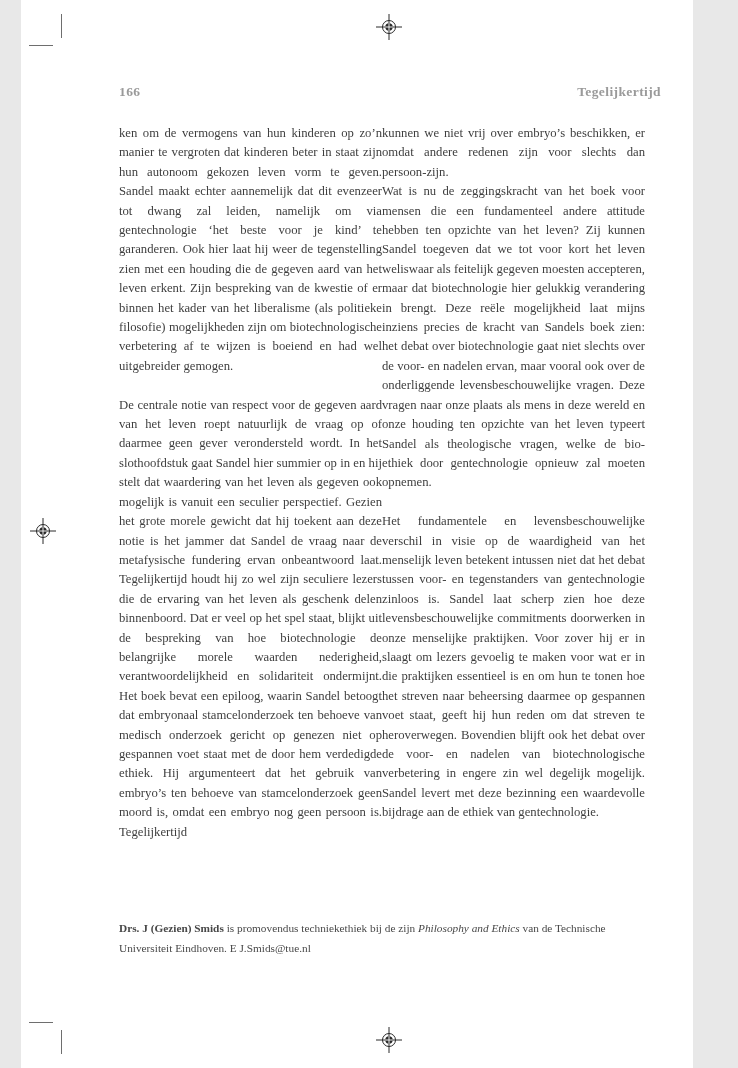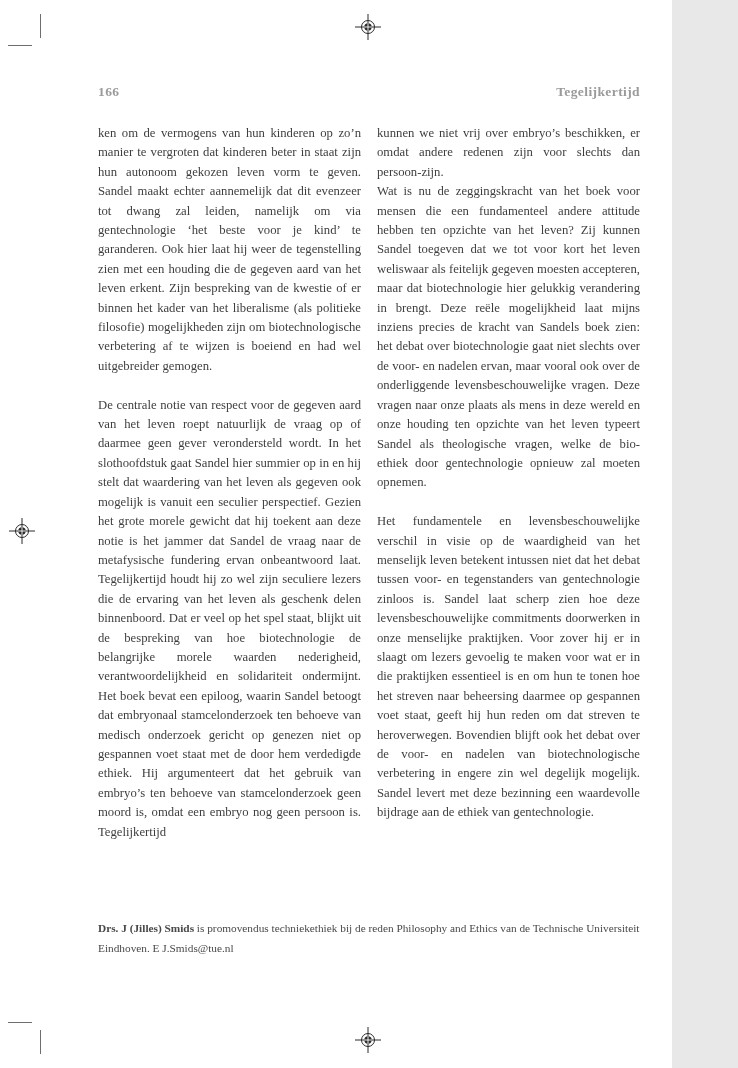--- a/index.html
+++ b/index.html
@@ -1,44 +1,44 @@
 <!DOCTYPE html>
 <html><head>
 <meta charset="utf-8">
 <style>
   html,body{margin:0;padding:0;background:#e8e8e8;}
   .sheet{
     position:relative;width:672px;height:1068px;background:#ffffff;
-    font-family:"Liberation Serif","DejaVu Serif",serif;overflow:hidden;
+    font-family:"Liberation Serif","DejaVu Serif",serif;overflow:hidden;margin-left:21px;
   }
   
   .running-head{
     position:absolute;left:98px;top:84px;width:542px;
     display:flex;justify-content:space-between;align-items:baseline;
     color:#9a9a9a;font-weight:bold;font-size:13.5px;letter-spacing:.4px;
   }
   
   .columns{
     position:absolute;left:98px;top:124px;width:542px;
-    display:flex;gap:16px;
+    display:flex;
   }
   .col{width:263px;}
   .col p{
     margin:0;text-align:justify;
     font-size:12.7px;line-height:19.4px;color:#3e3e3e;
     hyphens:none;
   }
   .col p.para-gap{margin-top:19.4px;}
   
   .bio{
     position:absolute;left:98px;top:918px;width:542px;
     font-size:11.3px;line-height:20px;color:#484848;text-align:left;
   }
   .bio .bold{font-weight:bold;}
-  .bio .italic{}
+  .bio .italic{font-style:italic;}
   
   .slug{
     position:absolute;left:0;top:1032px;width:738px;height:20px;
     font-family:"Liberation Sans","DejaVu Sans",sans-serif;
     font-size:9.5px;color:#4a4a4a;
   }
   .slug-left{position:absolute;left:55px;top:3px;}
   .slug-left .pgno{margin-left:18px;}
   .slug-right{position:absolute;right:48px;top:3px;}
   .slug-right .time{margin-left:14px;}
@@ -123,17 +123,17 @@
       <p class="para-gap">De centrale notie van respect voor de gegeven aard van het leven roept natuurlijk de vraag op of daarmee geen gever verondersteld wordt. In het slothoofdstuk gaat Sandel hier summier op in en hij stelt dat waardering van het leven als gegeven ook mogelijk is vanuit een seculier perspectief. Gezien het grote morele gewicht dat hij toekent aan deze notie is het jammer dat Sandel de vraag naar de metafysische fundering ervan onbeantwoord laat. Tegelijkertijd houdt hij zo wel zijn seculiere lezers die de ervaring van het leven als geschenk delen binnenboord. Dat er veel op het spel staat, blijkt uit de bespreking van hoe biotechnologie de belangrijke morele waarden nederigheid, verantwoordelijkheid en solidariteit ondermijnt. Het boek bevat een epiloog, waarin Sandel betoogt dat embryonaal stamcelonderzoek ten behoeve van medisch onderzoek gericht op genezen niet op gespannen voet staat met de door hem verdedigde ethiek. Hij argumenteert dat het gebruik van embryo’s ten behoeve van stamcelonderzoek geen moord is, omdat een embryo nog geen persoon is. Tegelijkertijd</p>
     </div>
     <div class="col">
       <p>kunnen we niet vrij over embryo’s beschikken, er omdat andere redenen zijn voor slechts dan persoon-zijn.</p>
       <p>Wat is nu de zeggingskracht van het boek voor mensen die een fundamenteel andere attitude hebben ten opzichte van het leven? Zij kunnen Sandel toegeven dat we tot voor kort het leven weliswaar als feitelijk gegeven moesten accepteren, maar dat biotechnologie hier gelukkig verandering in brengt. Deze reële mogelijkheid laat mijns inziens precies de kracht van Sandels boek zien: het debat over biotechnologie gaat niet slechts over de voor- en nadelen ervan, maar vooral ook over de onderliggende levensbeschouwelijke vragen. Deze vragen naar onze plaats als mens in deze wereld en onze houding ten opzichte van het leven typeert Sandel als theologische vragen, welke de bio-ethiek door gentechnologie opnieuw zal moeten opnemen.</p>
       <p class="para-gap">Het fundamentele en levensbeschouwelijke verschil in visie op de waardigheid van het menselijk leven betekent intussen niet dat het debat tussen voor- en tegenstanders van gentechnologie zinloos is. Sandel laat scherp zien hoe deze levensbeschouwelijke commitments doorwerken in onze menselijke praktijken. Voor zover hij er in slaagt om lezers gevoelig te maken voor wat er in die praktijken essentieel is en om hun te tonen hoe het streven naar beheersing daarmee op gespannen voet staat, geeft hij hun reden om dat streven te heroverwegen. Bovendien blijft ook het debat over de voor- en nadelen van biotechnologische verbetering in engere zin wel degelijk mogelijk. Sandel levert met deze bezinning een waardevolle bijdrage aan de ethiek van gentechnologie.</p>
     </div>
   </div>
 
   <div class="bio">
-    <span class="bold">Drs. J (Jilles) Smids</span><span> is promovendus techniekethiek bij de reden </span><span class="italic">Philosophy and Ethics</span><span> van de Technische Universiteit Eindhoven. E J.Smids@tue.nl</span>
+    <span class="bold">Drs. J (Gezien) Smids</span><span> is promovendus techniekethiek bij de zijn </span><span class="italic">Philosophy and Ethics</span><span> van de Technische Universiteit Eindhoven. E J.Smids@tue.nl</span>
   </div>
 
 
 </div>
 
 </body></html>

